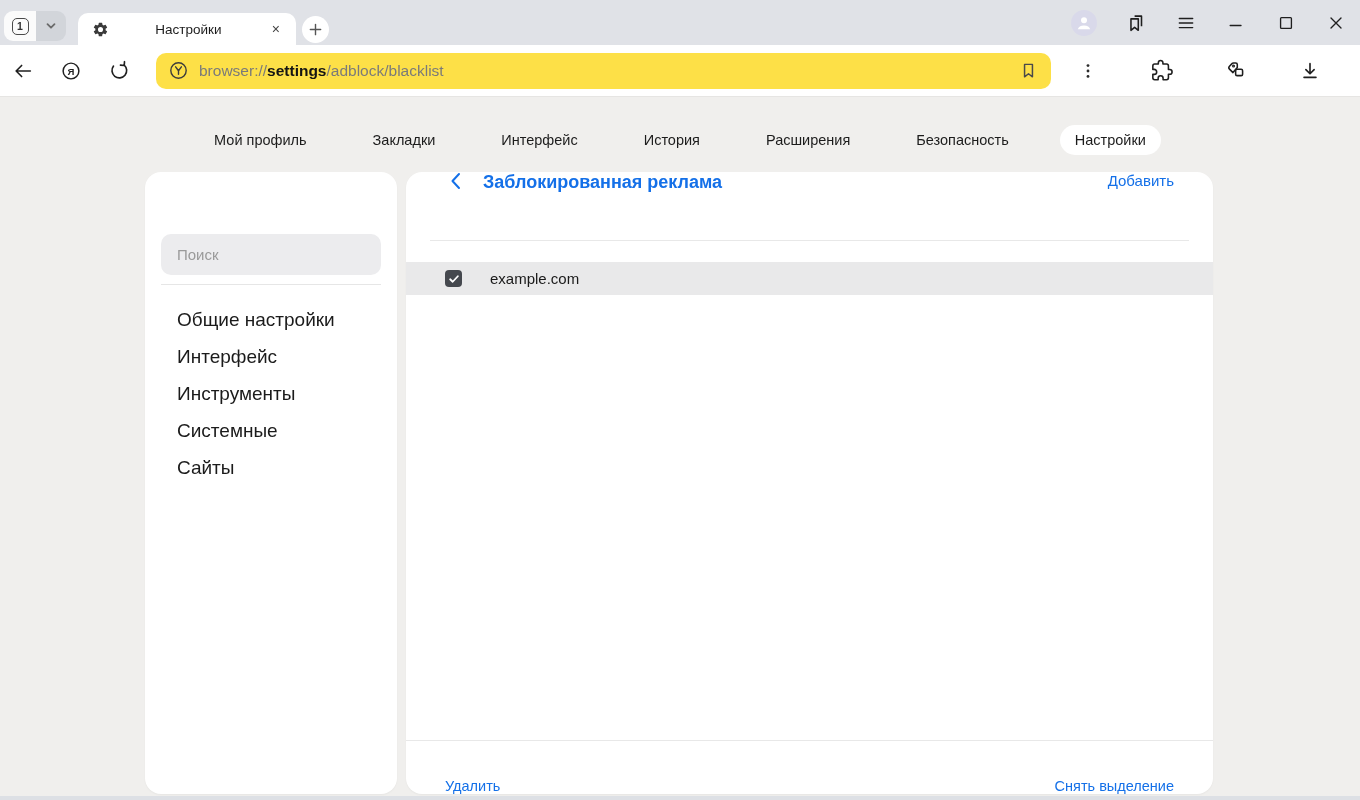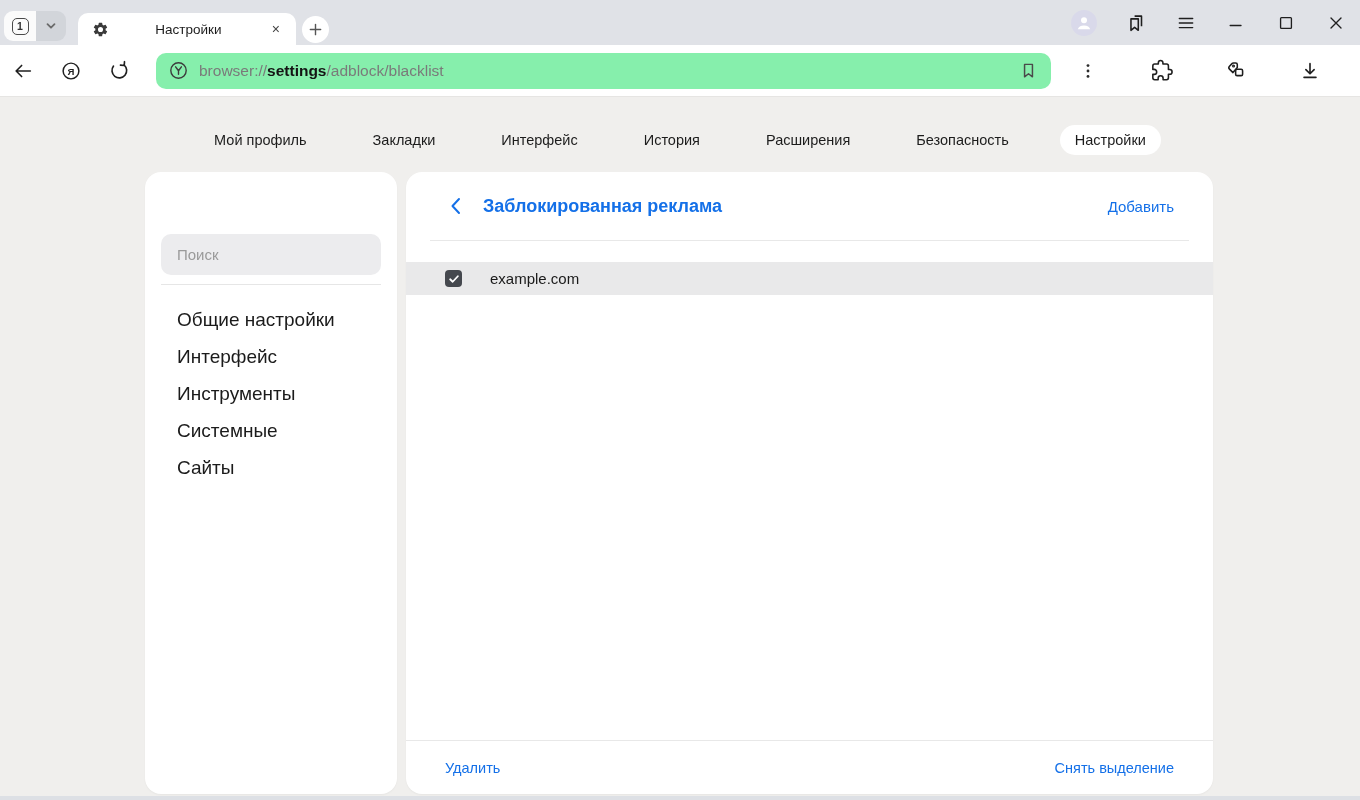--- a/index.html
+++ b/index.html
@@ -16,21 +16,21 @@
   .tab-title { flex:1; text-align:center; font-size:13.5px; color:#1c1c1c; }
   .tab-close { font-size:14px; color:#444; line-height:1; padding:2px 4px; cursor:pointer; }
   .new-tab { position:absolute; left:302px; top:16px; width:27px; height:27px; border-radius:50%; background:#fff; display:flex; align-items:center; justify-content:center; cursor:pointer; }
   .titlebar-right { position:absolute; right:13px; top:0; height:45px; display:flex; align-items:center; gap:28px; }
   .avatar { width:26px; height:26px; border-radius:50%; background:#d9d9ea; display:flex; align-items:center; justify-content:center; }
   .tb-icon { display:flex; align-items:center; justify-content:center; width:22px; height:22px; cursor:pointer; }
 
   
   .toolbar { height:52px; background:#ffffff; display:flex; align-items:center; padding:0 13px 0 12px; border-bottom:1px solid #e6e5e3; }
   .toolbar .tb-icon { margin-right:26px; }
-  .urlbar { flex:1; height:36px; background:#86efac; border-radius:10px; display:flex; align-items:center; padding:0 12px; margin-right:26px; }
+  .urlbar { flex:1; height:36px; background:#fde047; border-radius:10px; display:flex; align-items:center; padding:0 12px; margin-right:26px; }
   .url-text { flex:1; font-size:15.5px; color:#7a7a7a; margin-left:10px; white-space:nowrap; overflow:hidden; }
   .url-text b { color:#141414; font-weight:bold; }
   .right-icons { display:flex; align-items:center; gap:26px; }
 
   
   .content { position:relative; height:703px; background:#f0efed; }
   .window-bottom-frame { position:absolute; left:0; right:0; bottom:0; height:4px; background:#dde0e5; }
 
   .nav-tabs { position:absolute; top:28px; left:0; right:0; display:flex; justify-content:center; gap:36px; }
   .nav-item { height:30px; line-height:30px; padding:0 15px; font-size:14.5px; color:#1c1c1c; border-radius:16px; cursor:pointer; white-space:nowrap; }
@@ -42,30 +42,30 @@
 
   
   .search-wrap { margin:18px 16px 0; }
   .search-input { width:100%; height:41px; background:#ececee; border:none; outline:none; border-radius:10px; padding:0 16px; font-size:15px; font-family:inherit; color:#1c1c1c;margin-top:44px; }
   .search-input::placeholder { color:#9a9a9a; }
   .sidebar-divider { height:1px; background:#e6e6e6; margin:9px 16px 0; }
   .sidebar-list { margin-top:16px; }
   .sidebar-item { height:37px; line-height:37px; padding-left:32px; font-size:19px; color:#1b1b1b; cursor:pointer; }
 
   
-  .main-header { height:68px; display:flex; align-items:center; padding:0 39px 0 44px; }
+  .main-header { height:68px; display:flex; align-items:flex-start; padding:0 39px 0 44px; }
   .back-btn { display:flex; align-items:center; cursor:pointer; }
   .main-title { font-size:18px; font-weight:bold; color:#1470e8; margin-left:22px; }
   .header-spacer { flex:1; }
   .link { color:#1470e8; font-size:15px; cursor:pointer; text-decoration:none; white-space:nowrap; }
   .main-divider { height:1px; background:#e8e8e8; margin:0 24px; }
   .domain-row { margin-top:21px; height:33px; background:#e9e9ea; display:flex; align-items:center; padding-left:39px; cursor:pointer;gap:12px; }
   .checkbox { width:17px; height:17px; background:#45484e; border-radius:4px; display:flex; align-items:center; justify-content:center; }
   .domain-label { margin-left:16px; font-size:15px; color:#1a1a1a; }
-  .main-footer { position:absolute; left:0; right:0; bottom:0; height:54px; border-top:1px solid #e8e8e8; display:flex; align-items:center; justify-content:space-between; padding:0 39px; border-radius:0 0 16px 16px; }
+  .main-footer { position:absolute; left:0; right:0; bottom:0; height:54px; border-top:1px solid #e8e8e8; display:flex; align-items:flex-end; justify-content:space-between; padding:0 39px; border-radius:0 0 16px 16px; }
   .main-footer .link { font-size:14.5px; }
 
   svg { display:block; }
 </style>
 </head>
 <body>
 
 <div class="titlebar">
   <div class="tab-counter-group">
     <div class="counter-seg">

